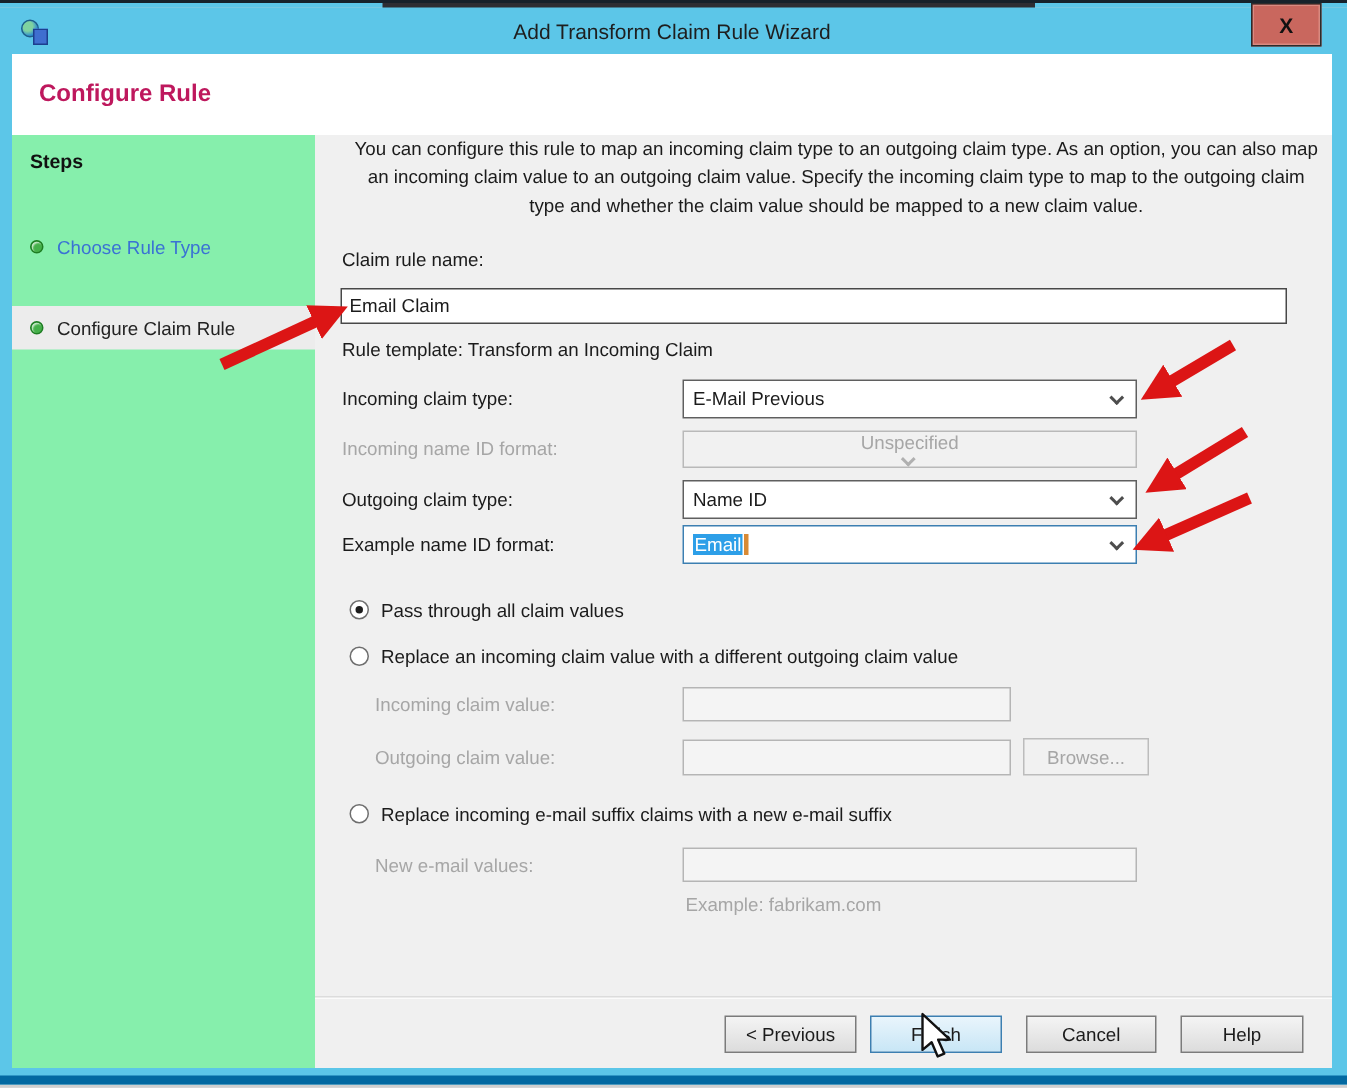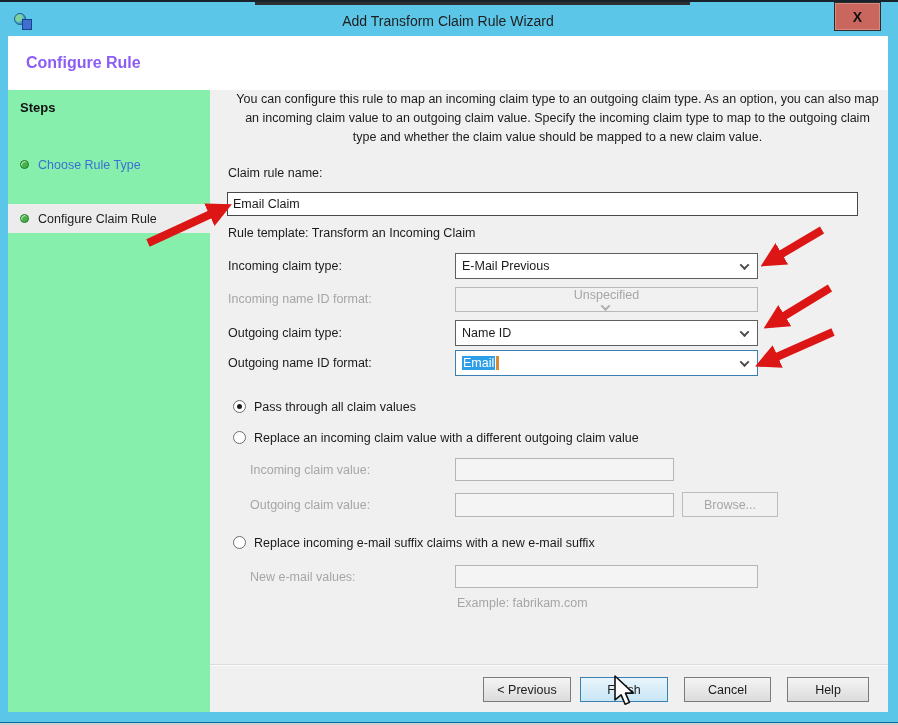--- a/index.html
+++ b/index.html
@@ -5,38 +5,38 @@
   * { margin:0; padding:0; box-sizing:border-box; }
   html,body { width:898px; height:725px; background:#cfcfcf; font-family:"Liberation Sans","DejaVu Sans",sans-serif; }
   .screen { position:relative; width:898px; height:725px; overflow:hidden; background:#cfcfcf; }
 
   
   .top-strip { position:absolute; left:0; top:0; width:898px; height:5px; background:#5cc6e8; border-top:2px solid #17222b; }
   .top-strip .bg-blur { position:absolute; left:255px; top:0; width:435px; height:5px; background:#2e2e33; }
 
   
   .dialog { position:absolute; left:0; top:5px; width:898px; height:718px;
-            background:#5cc6e8; border-bottom:1px solid #0369a1; padding:0 10px 11px 8px; }
+            background:#5cc6e8; border-bottom:6px solid #0369a1; padding:0 10px 11px 8px; }
 
   
   .titlebar { position:relative; height:31px; display:flex; align-items:center; }
   .title-text { position:absolute; left:0; right:0; text-align:center; font-size:14px; color:#1e1e1e; }
   .app-icon { position:relative; width:18px; height:18px; margin-left:6px; }
   .app-icon .globe { position:absolute; left:0; top:1px; width:12px; height:12px; border-radius:50%;
                      background:radial-gradient(circle at 35% 35%, #7fd2a0 0 35%, #2e8fd0 70%); border:1px solid #1d5e8a; }
   .app-icon .grid  { position:absolute; right:0; bottom:0; width:10px; height:11px; background:#3f6fd0;
                      box-shadow:inset 0 0 0 1px #1c3f8e; }
   .close-btn { position:absolute; top:-3px; right:7px; width:47px; height:29px; background:#c9675e;
                border:1px solid #2b2b2b; box-shadow:inset 0 0 0 1px #d98a80; color:#111; font-weight:bold;
                font-size:14px; display:flex; align-items:center; justify-content:center; cursor:pointer; }
 
   
   .dialog-body { position:relative; width:880px; height:676px; background:#ffffff; }
   .page-header { height:54px; display:flex; align-items:center; padding-left:18px;
-                 font-size:16px; font-weight:bold; color:#8b5cf6; background:#fff; }
+                 font-size:16px; font-weight:bold; color:#be185d; background:#fff; }
   .body-row { position:relative; display:flex; height:622px; }
 
   
   .sidebar { width:202px; background:#86efac; padding-top:6px; }
   .steps-title { font-size:13px; font-weight:bold; color:#111; padding:4px 0 10px 12px; }
   .step-item { display:flex; align-items:center; height:29px; padding-left:12px; font-size:12.5px;margin-top:25px; }
   .step-item.current { background:#ececec; }
   .bullet { width:9px; height:9px; border-radius:50%; background:#44b049; border:1px solid #1e7d23;
             box-shadow:inset 1px 1px 1px rgba(255,255,255,.7); margin-right:9px; flex:none; }
   .step-link { color:#3a72d4; }
@@ -139,38 +139,38 @@
             <span class="val">Unspecified</span>
             <span class="chev"></span>
           </div>
 
           <div class="lbl" style="left:18px; top:236px;">Outgoing claim type:</div>
           <div class="combo" style="top:230px;">
             <span class="val">Name ID</span>
             <span class="chev"></span>
           </div>
 
-          <div class="lbl" style="left:18px; top:266px;">Outgoing name ID format:</div>
+          <div class="lbl" style="left:18px; top:266px;">Example name ID format:</div>
           <div class="combo focused" style="top:260px;">
             <span class="val"><span class="sel-text">Email</span><span class="caret"></span></span>
             <span class="chev"></span>
           </div>
 
           <div class="radio on" style="top:310px;"></div>
           <div class="radio-lbl" style="top:310px;">Pass through all claim values</div>
 
           <div class="radio" style="top:341px;"></div>
           <div class="radio-lbl" style="top:341px;">Replace an incoming claim value with a different outgoing claim value</div>
 
           <div class="lbl dis" style="left:40px; top:373px;">Incoming claim value:</div>
           <div class="dis-input" style="left:245px; top:368px; width:219px;"></div>
 
           <div class="lbl dis" style="left:40px; top:408px;">Outgoing claim value:</div>
           <div class="dis-input" style="left:245px; top:403px; width:219px; height:24px;"></div>
-          <div class="btn dis" style="left:472px; top:402px; width:96px;text-align:center;">Browse...</div>
+          <div class="btn dis" style="left:472px; top:402px; width:84px;text-align:center;">Browse...</div>
 
           <div class="radio" style="top:446px;"></div>
           <div class="radio-lbl" style="top:446px;">Replace incoming e-mail suffix claims with a new e-mail suffix</div>
 
           <div class="lbl dis" style="left:40px; top:480px;">New e-mail values:</div>
           <div class="dis-input" style="left:245px; top:475px; width:303px;"></div>
           <div class="lbl dis" style="left:247px; top:506px;">Example: fabrikam.com</div>
 
           <div class="footer-line"></div>
 

